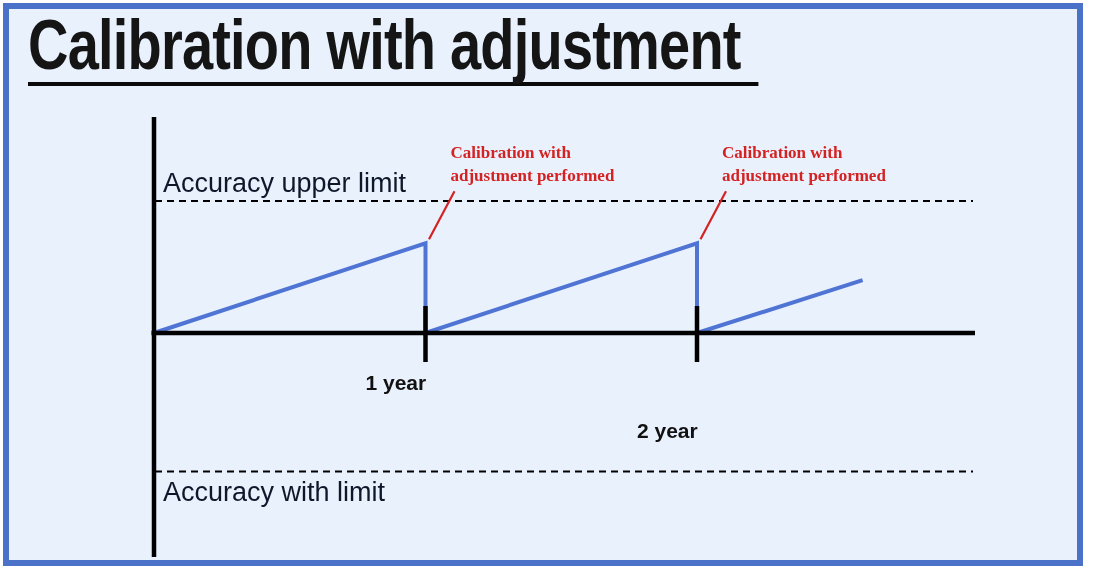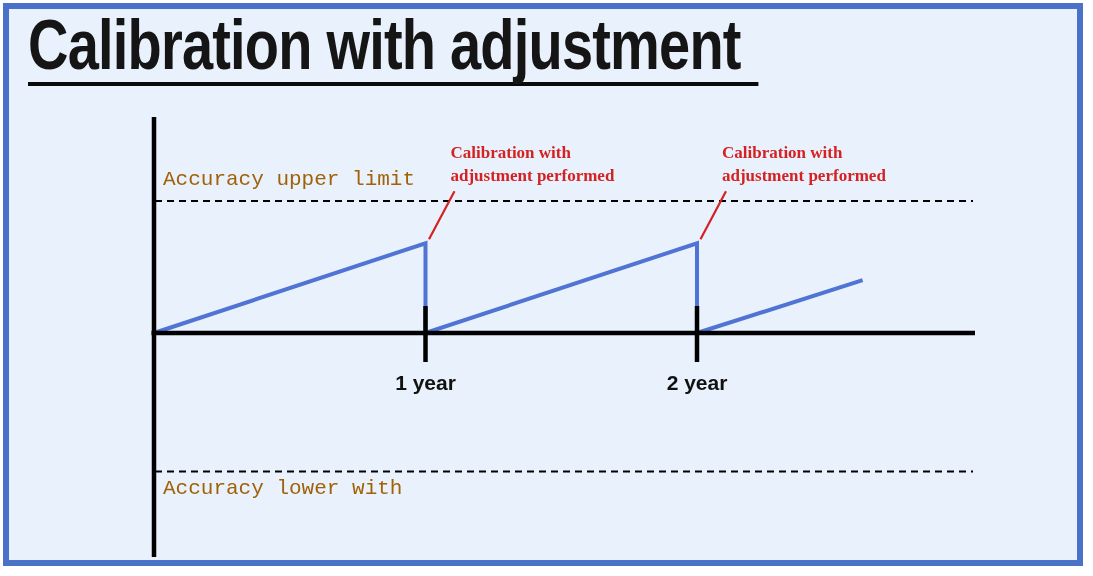--- a/index.html
+++ b/index.html
@@ -36,32 +36,31 @@
     white-space: nowrap;
   }
   .chart-svg {
     position: absolute;
     left: 0; top: 0;
     width: 1093px; height: 576px;
     pointer-events: none;
   }
   .limit-label {
     position: absolute;
-    font-size: 21px;
-    color: #a16207;
+    font-size: 27px;
+    color: #0f172a;
     white-space: nowrap;
-    font-family: Liberation Mono, monospace;
   }
   .limit-label.upper { left: 163px; top: 168px; }
   .limit-label.lower { left: 163px; top: 477px; }
   .tick-label {
     position: absolute;
     top: 371px;
     width: 120px;
-    text-align: center;
+    text-align: left;
     font-size: 21px;
     font-weight: bold;
     color: #111111;
     white-space: nowrap;
   }
   .annotation-callout {
     position: absolute;
     width: 210px;
     font-size: 17px;
     font-weight: bold;
@@ -85,25 +84,25 @@
     <line x1="154" y1="117" x2="154" y2="557" stroke="#000000" stroke-width="4.5"></line>
     <line x1="151.5" y1="333" x2="975" y2="333" stroke="#000000" stroke-width="4.5"></line>
     <line x1="425.5" y1="306" x2="425.5" y2="362" stroke="#000000" stroke-width="4.5"></line>
     <line x1="697" y1="306" x2="697" y2="362" stroke="#000000" stroke-width="4.5"></line>
     <line x1="454.5" y1="191.24" x2="429" y2="239.24" stroke="#d42222" stroke-width="2.2"></line>
     <line x1="726" y1="191.24" x2="700.5" y2="239.24" stroke="#d42222" stroke-width="2.2"></line>
   </svg>
 
 <div class="limit-label upper">Accuracy upper limit</div>
 
-<div class="limit-label lower">Accuracy lower with</div>
+<div class="limit-label lower">Accuracy with limit</div>
 
 <div class="tick-label" style="left: 365.5px;">1 year</div>
 
-<div class="tick-label" style="left: 637px;">2 year</div>
+<div class="tick-label" style="left: 637px; margin-top: 48px;">2 year</div>
 
 <div class="annotation-callout" style="left: 450.5px; top: 141.24px;">
   <span>Calibration with</span><br>
   <span>adjustment performed</span>
 </div>
 
 <div class="annotation-callout" style="left: 722px; top: 141.24px;">
   <span>Calibration with</span><br>
   <span>adjustment performed</span>
 </div>

